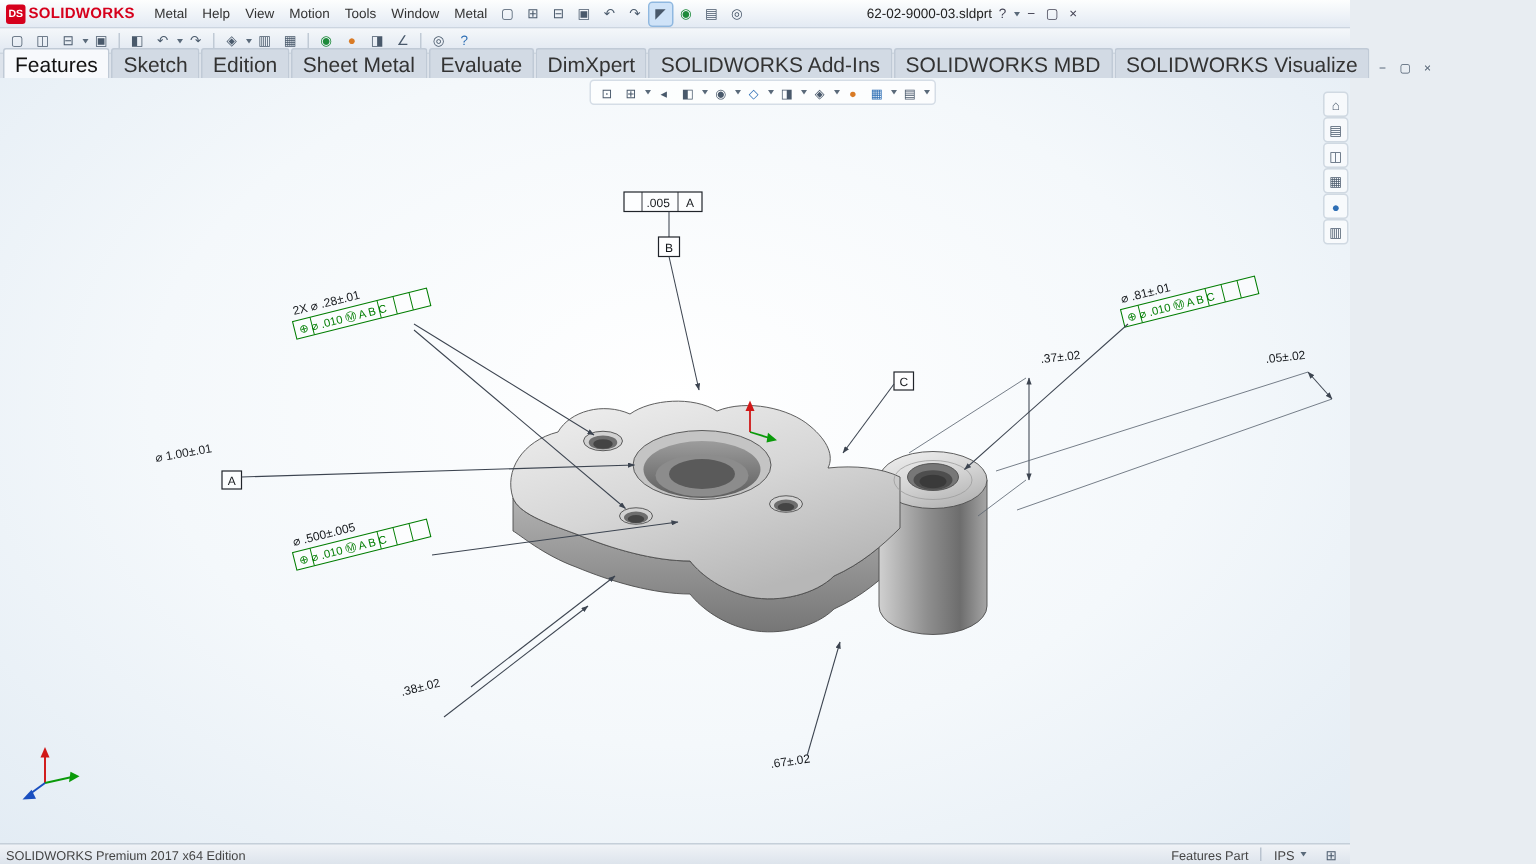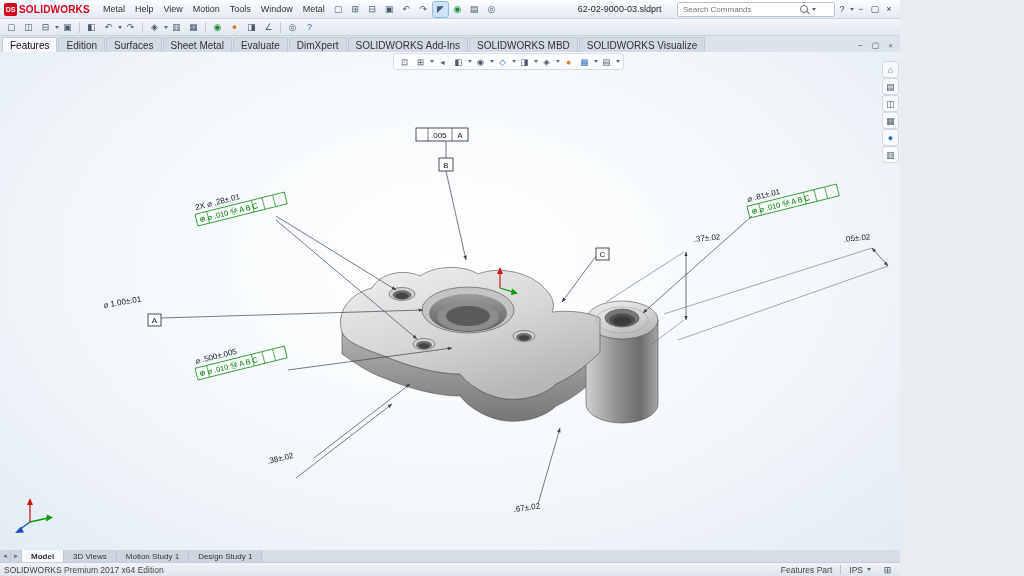--- a/index.html
+++ b/index.html
@@ -28,21 +28,21 @@
   .mag::after{content:"";position:absolute;width:4px;height:1px;background:#667;transform:rotate(45deg);right:-3px;bottom:-1px;}
   .win-btn{width:14px;height:14px;display:inline-flex;align-items:center;justify-content:center;font-size:9px;color:#445;}
 
   
   .toolbar2{height:16px;flex:0 0 16px;background:linear-gradient(#f4f7fa,#e1e8f1);border-bottom:1px solid #ccd5df;
             display:flex;align-items:center;padding:0 3px;}
   .sep{width:1px;height:11px;background:#c0cad5;margin:0 3px;}
 
   
   .tabstrip{height:16px;flex:0 0 16px;background:#dde3eb;display:flex;align-items:flex-end;padding-left:2px;}
-  .cm-tab{font-size:10px;color:#333;padding:2px 7px 1px 7px;background:#d2dae4;border:1px solid #c0cad6;border-bottom:none;
+  .cm-tab{font-size:14px;color:#333;padding:2px 7px 1px 7px;background:#d2dae4;border:1px solid #c0cad6;border-bottom:none;
           border-radius:2px 2px 0 0;margin-right:1px;white-space:nowrap;}
   .cm-tab.active{background:#f7f9fc;color:#111;}
   .doc-controls{margin-left:auto;display:flex;align-items:center;padding-right:2px;}
   .doc-controls .chip{width:13px;height:13px;font-size:8px;}
 
   
   .viewport{flex:1;position:relative;overflow:hidden;
             background:radial-gradient(ellipse at 50% 42%,#ffffff 0%,#f4f8fb 55%,#e3ecf4 100%);}
   .viewport svg{position:absolute;left:0;top:0;}
   .headsup{position:absolute;left:393px;top:1px;height:15px;display:flex;align-items:center;gap:1px;
@@ -95,25 +95,20 @@
     <span class="chip">⊞</span>
     <span class="chip">⊟</span>
     <span class="chip">▣</span>
     <span class="chip">↶</span>
     <span class="chip">↷</span>
     <span class="chip active">◤</span>
     <span class="chip green">◉</span>
     <span class="chip">▤</span>
     <span class="chip">◎</span>
     <span class="doc-title">62-02-9000-03.sldprt</span>
-    <div class="search-box">
-      <input placeholder="Search Commands" style="">
-      <span class="mag"></span>
-      <span class="dd"></span>
-    </div>
     <span class="win-btn">?</span>
     <span class="dd"></span>
     <span class="win-btn">−</span>
     <span class="win-btn">▢</span>
     <span class="win-btn">×</span>
   </div>
 
   <div class="toolbar2">
     <span class="chip">▢</span>
     <span class="chip">◫</span>
@@ -135,22 +130,22 @@
     <span class="chip orange">●</span>
     <span class="chip">◨</span>
     <span class="chip">∠</span>
     <span class="sep"></span>
     <span class="chip">◎</span>
     <span class="chip blue">?</span>
   </div>
 
   <div class="tabstrip">
     <span class="cm-tab active">Features</span>
+    <span class="cm-tab">Sketch</span>
     <span class="cm-tab">Edition</span>
-    <span class="cm-tab">Surfaces</span>
     <span class="cm-tab">Sheet Metal</span>
     <span class="cm-tab">Evaluate</span>
     <span class="cm-tab">DimXpert</span>
     <span class="cm-tab">SOLIDWORKS Add-Ins</span>
     <span class="cm-tab">SOLIDWORKS MBD</span>
     <span class="cm-tab">SOLIDWORKS Visualize</span>
     <span class="doc-controls">
       <span class="chip">−</span>
       <span class="chip">▢</span>
       <span class="chip">×</span>
@@ -361,28 +356,20 @@
     <div class="taskpane">
       <span class="chip">⌂</span>
       <span class="chip">▤</span>
       <span class="chip">◫</span>
       <span class="chip">▦</span>
       <span class="chip blue">●</span>
       <span class="chip">▥</span>
     </div>
   </div>
 
-  <div class="bottomtabs">
-    <span class="bt-scroll">◂</span>
-    <span class="bt-scroll">▸</span>
-    <span class="bt-tab active">Model</span>
-    <span class="bt-tab">3D Views</span>
-    <span class="bt-tab">Motion Study 1</span>
-    <span class="bt-tab">Design Study 1</span>
-  </div>
 
   <div class="statusbar">
     <span>SOLIDWORKS Premium 2017 x64 Edition</span>
     <div class="sb-right">
       <span>Features Part</span>
       <span class="sb-vsep"></span>
       <span class="sb-seg">
         <span>IPS</span>
           <span class="dd"></span>
       </span>

